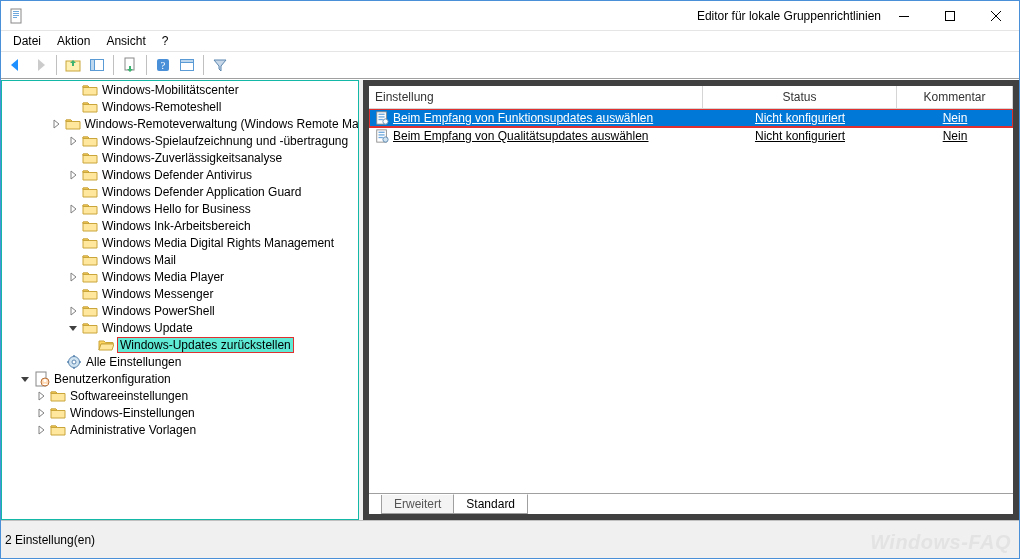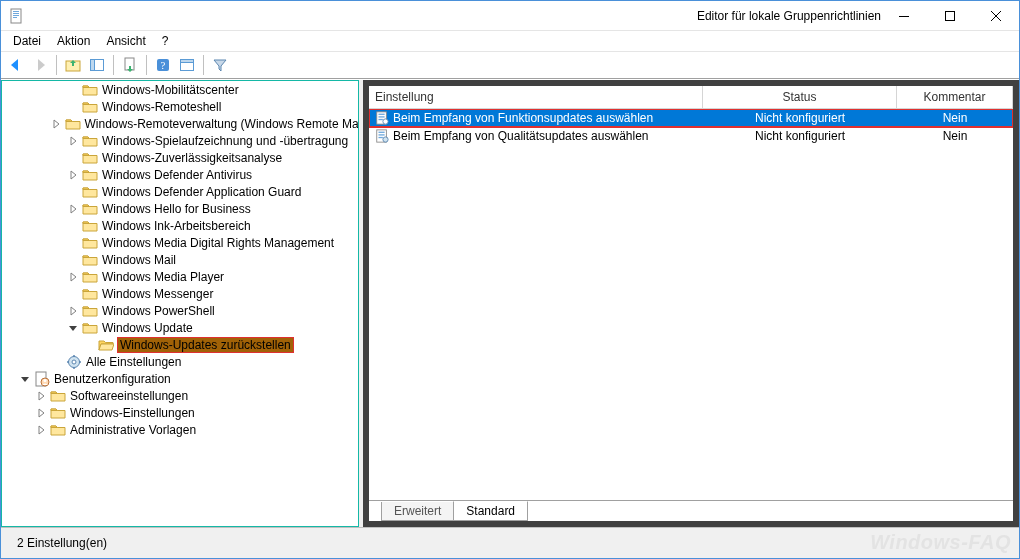--- a/index.html
+++ b/index.html
@@ -25,46 +25,46 @@
   .splitter { width:4px; cursor:col-resize; background:#f0f0f0;}
   .right-pane { flex:1; display:flex; flex-direction:column; border:6px solid #404040; min-width:0; background:#fff;}
   
   .list-header { height:23px; display:flex; border-bottom:1px solid #d5d5d5; background:#fff;}
   .list-header .col { border-right:1px solid #d5d5d5; display:flex; align-items:center; padding:0 6px; font-size:12px; color:#333; background:#fff;}
   .col-setting { width:334px; }
   .col-status  { width:194px; justify-content:center;}
   .col-comment { flex:1; justify-content:center;}
   .list-body { flex:1; overflow:auto; position:relative;}
   .row { height:18px; display:flex; align-items:center; }
-  .row .cell { padding:0 6px; white-space:nowrap; overflow:hidden; text-overflow:ellipsis;}
+  .row .cell { padding:0 6px; white-space:nowrap; overflow:hidden; text-overflow:ellipsis;text-decoration:underline;}
   .row .cell.c1 { width:334px; display:flex; align-items:center; gap:4px;}
   .row .cell.c2 { width:194px; text-align:center;}
   .row .cell.c3 { flex:1; text-align:center;}
   .row.selected { background:#0078d7; color:#fff;}
   .row.selected.redbox { outline:2px solid #e03030; outline-offset:-1px;}
   .policy-icon { width:14px; height:14px; flex:0 0 14px;}
   
   .tabs { height:22px; display:flex; align-items:flex-end; padding-left:6px; border-top:1px solid #fff; position:relative;}
   .tabs::before { content:""; position:absolute; left:0; right:0; top:0; height:1px; background:#a0a0a0;}
   .tab { font-size:12px; padding:2px 12px; border:1px solid #a0a0a0; border-top:none; margin-right:-1px; background:#fff; position:relative; z-index:1;}
   .tab.inactive { background:#f4f4f4; color:#555;}
   .tab.active { background:#fff; border-top:1px solid #fff;}
   
   .node { display:flex; align-items:center; height:17px; padding-right:6px; white-space:nowrap; }
   .node .twisty { width:14px; height:14px; flex:0 0 14px; display:flex; align-items:center; justify-content:center; color:#606060; margin-right:2px;}
   .node .twisty.blank { visibility:hidden;}
   .node .ticon { width:16px; height:16px; flex:0 0 16px; margin-right:4px;}
   .node .label { font-size:12px;}
   .node.selected { }
-  .node.selected .label { background:#a16207; padding:0 2px;text-align:center;}
+  .node.selected .label { background:#5eead4; padding:0 2px;text-align:center;}
   .node.redbox .label{ outline:1.5px solid #e03030; outline-offset:0; padding:0 2px;}
   
   .ind { display:inline-block; height:1px;}
   
-  .statusbar { height:31px; border-top:1px solid #c0c0c0; display:flex; align-items:center; padding:0 16px; font-size:12px; background:#f0f0f0;}
+  .statusbar { height:38px; border-top:1px solid #c0c0c0; display:flex; align-items:center; padding:0 4px; font-size:12px; background:#f0f0f0;}
   
   .wm { position:absolute; right:8px; bottom:4px; font-size:20px; font-weight:600; color:#e3e3e3; letter-spacing:.5px; pointer-events:none; font-style:italic;}
   
   ::-webkit-scrollbar { height:17px; width:17px;}
   ::-webkit-scrollbar-track { background:#f0f0f0;}
   ::-webkit-scrollbar-thumb { background:#c2c2c2; border:1px solid #a0a0a0;}
   ::-webkit-scrollbar-button { background:#f0f0f0; border:1px solid #c2c2c2; width:17px; height:17px;}
 </style>
 </head>
 <body>

